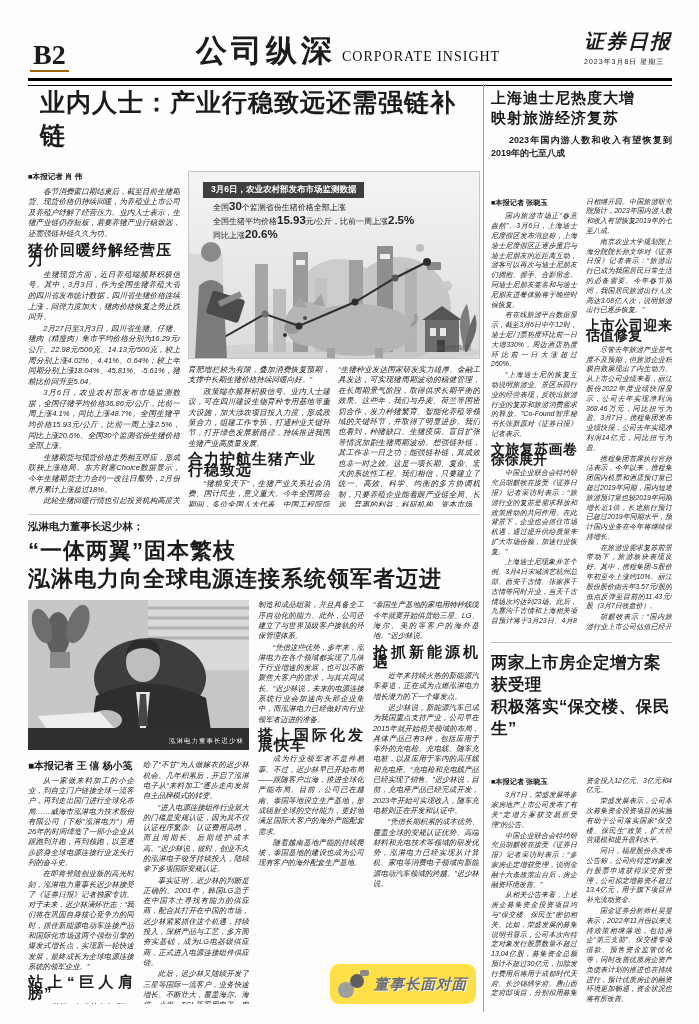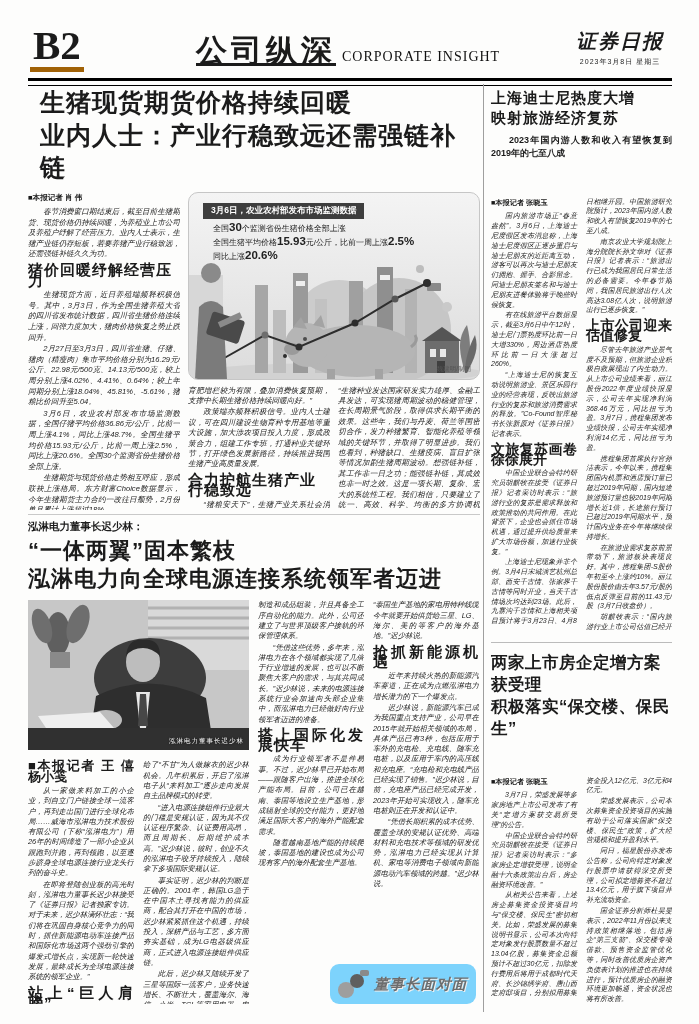--- a/index.html
+++ b/index.html
@@ -1,40 +1,40 @@
 <!DOCTYPE html>
 <html><head>
 <meta charset="utf-8">
 <style>
   html,body{margin:0;padding:0;background:#9a9a9a;}
   .page{position:relative;width:699px;height:1024px;background:#fdfdfc;margin:0 auto;
         font-family:"Liberation Sans",sans-serif;color:#1b1b1b;overflow:hidden;}
   
   .mast{position:absolute;left:28px;top:22px;width:644px;height:54px;}
   .pageno{position:absolute;left:2px;bottom:4px;font-family:"Liberation Serif",serif;
-          font-weight:bold;font-size:41px;border-bottom:5px solid #a16207;line-height:1;padding:0 3px 1px;}
+          font-weight:bold;font-size:28px;border-bottom:2px solid #a16207;line-height:1;padding:0 3px 1px;}
   .sec{position:absolute;left:168px;top:8px;white-space:nowrap;}
-  .sec-cn{font-size:31px;font-weight:900;letter-spacing:4px;text-decoration:underline;}
+  .sec-cn{font-size:31px;font-weight:900;letter-spacing:4px;}
   .sec-en{font-family:"Liberation Serif",serif;font-size:14px;letter-spacing:1px;color:#111;margin-left:6px;}
-  .logo{position:absolute;right:8px;top:6px;text-align:center;}
+  .logo{position:absolute;right:0;top:6px;text-align:left;}
   .logo-cn{font-family:"Liberation Serif",serif;font-style:italic;font-weight:900;font-size:20px;letter-spacing:2px;}
   .logo-date{font-size:7px;color:#222;margin-top:2px;letter-spacing:1px;}
   .mrule{position:absolute;left:28px;top:78px;width:644px;height:4px;
          border-top:3px solid #000;border-bottom:1px solid #000;}
   
   .p{text-indent:2em;margin:0 0 1px;text-align:justify;font-style:italic;}
   .byline{font-weight:bold;margin:1px 0 4px;}
   .sub{font-weight:bold;font-size:15px;margin:5px 0 4px;letter-spacing:1px;}
   
   .pig{position:absolute;left:28px;top:86px;width:452px;height:424px;overflow:hidden;}
   .pig-h{font-size:25px;font-weight:900;line-height:1.3;letter-spacing:1px;padding-left:12px;}
-  .pig-body{display:flex;margin-top:8px;}
+  .pig-body{display:flex;margin-top:20px;}
   .pig-c1{width:152px;font-size:7.6px;line-height:10.6px;height:336px;overflow:hidden;flex:none;}
   .pig-right{width:292px;margin-left:8px;flex:none;}
-  .info{position:relative;height:186px;border:1px solid #c6c6c6;border-radius:10px;
+  .info{position:relative;height:186px;border:1px solid #c6c6c6;border-radius:0;
         background:linear-gradient(#f4f4f4,#dcdcdc);overflow:hidden;}
   .info-badge{position:absolute;left:14px;top:10px;background:#3e3e3e;color:#fff;
               font-size:8.5px;font-weight:bold;padding:2px 8px;}
   .info-stats{position:absolute;left:24px;top:28px;font-size:8px;line-height:13px;color:#222;z-index:3;}
   .big{font-weight:900;font-size:11.5px;}
   .info-credit{position:absolute;right:8px;bottom:5px;font-size:6.5px;color:#555;z-index:3;}
   .info svg{position:absolute;left:0;bottom:0;}
   .pig-cols{display:flex;margin-top:6px;}
   .pig-c2,.pig-c3{width:142px;font-size:7.6px;line-height:10.4px;height:142px;overflow:hidden;flex:none;}
   .pig-c3{margin-left:8px;}
@@ -42,21 +42,21 @@
   
   .hl{position:absolute;left:28px;top:520px;width:452px;height:492px;overflow:hidden;}
   .hl-kicker{font-size:10.5px;font-weight:bold;margin-bottom:3px;}
   .hl-h{font-size:22px;font-weight:900;line-height:1.28;letter-spacing:1px;}
   .hl-body{position:relative;margin-top:7px;display:flex;gap:9px;height:404px;}
   .hl-col{width:106px;flex:none;font-size:7.4px;line-height:10.3px;overflow:hidden;text-align:justify;}
   .hl-pad{padding-top:160px;}
   .photo{position:absolute;left:0;top:0;width:221px;height:150px;background:#cfcfcf;overflow:hidden;}
   .photo-cap{position:absolute;right:5px;bottom:4px;color:#fff;font-size:6.5px;letter-spacing:1px;
              text-shadow:0 0 2px #000;z-index:2;}
-  .stamp{position:absolute;left:302px;bottom:0;width:146px;height:40px;background:#7dd3fc;
+  .stamp{position:absolute;left:302px;bottom:0;width:146px;height:40px;background:#fde047;
          border-radius:9px;display:flex;align-items:center;padding:0 6px;box-sizing:border-box;z-index:4;}
   .stamp-label{font-weight:900;font-style:italic;font-size:14.5px;color:#6d6d6d;letter-spacing:1px;
                text-shadow:1px 1px 0 #efefef;white-space:nowrap;}
   
   .vdiv{position:absolute;left:483px;top:84px;height:928px;width:1px;background:#9f9f9f;}
   .rcol{position:absolute;left:491px;top:88px;width:181px;}
   .dis-h{font-size:15px;font-weight:900;line-height:1.32;letter-spacing:1px;}
   .r-sub{font-weight:bold;font-size:9px;line-height:1.5;margin:6px 0 8px;text-indent:2em;text-align:justify;}
   .r-body{column-count:2;column-gap:9px;font-size:7px;line-height:9.8px;text-align:justify;overflow:hidden;margin-top:36px;}
   .dis-body{height:436px;}
@@ -79,21 +79,20 @@
       <span class="sec-cn">公司纵深</span><span class="sec-en">CORPORATE INSIGHT</span>
     </div>
     <div class="logo">
       <div class="logo-cn">证券日报</div>
       <div class="logo-date">2023年3月8日 星期三</div>
     </div>
   </div>
   <div class="mrule"></div>
 
   <div class="pig">
-    <div class="pig-h">生猪现货期货价格持续回暖</div>
     <div class="pig-h">业内人士：产业行稳致远还需强链补链</div>
     <div class="pig-body">
       <div class="pig-c1">
         <div class="byline">■本报记者 肖 伟</div>
         <p class="p">春节消费窗口期结束后，截至目前生猪期货、现货价格仍持续回暖，为养殖业上市公司及养殖户纾解了经营压力。业内人士表示，生猪产业链仍存短板，若要养猪产业行稳致远，还需强链补链久久为功。</p>
         <div class="sub">猪价回暖纾解经营压力</div>
         <p class="p">生猪现货方面，近日养殖端频释积极信号。其中，3月3日，作为全国生猪养殖大省的四川省发布统计数据，四川省生猪价格连续上涨，回弹力度加大，猪肉价格恢复之势止跌回升。</p>
         <p class="p">2月27日至3月3日，四川省生猪、仔猪、猪肉（精瘦肉）集市平均价格分别为16.29元/公斤、22.98元/500克、14.13元/500克，较上周分别上涨4.02%、4.41%、0.64%；较上年同期分别上涨18.04%、45.81%、-5.61%，猪粮比价回升至5.04。</p>
         <p class="p">3月6日，农业农村部发布市场监测数据，全国仔猪平均价格36.86元/公斤，比前一周上涨4.1%，同比上涨48.7%。全国生猪平均价格15.93元/公斤，比前一周上涨2.5%，同比上涨20.6%。全国30个监测省份生猪价格全部上涨。</p>
         <p class="p">生猪期货与现货价格走势相互呼应，形成联袂上涨格局。东方财富Choice数据显示，今年生猪期货主力合约一改往日颓势，2月份单月累计上涨超过18%。</p>
@@ -210,21 +209,21 @@
             <ellipse cx="115" cy="62" rx="17" ry="20" fill="#bdbdbd"></ellipse>
             <path d="M98,56 Q100,38 115,40 Q132,38 132,56 Q124,48 115,48 Q104,48 98,56 Z" fill="#2a2a2a"></path>
             <ellipse cx="78" cy="120" rx="16" ry="10" fill="#bdbdbd"></ellipse>
           </g>
           <rect x="0" y="128" width="221" height="22" fill="#303030"></rect>
           <polygon points="18,128 86,128 72,112 10,116" fill="#efefef"></polygon>
         </svg>
         <div class="photo-cap">泓淋电力董事长迟少林</div>
       </div>
       <div class="hl-col hl-pad">
-        <div class="byline" style="font-size:13px">■本报记者 王 僖 杨小笺</div>
+        <div class="byline" style="font-size:10px">■本报记者 王 僖 杨小笺</div>
         <p class="p">从一家做来料加工的小企业，到自立门户链接全球一流客户，再到走出国门进行全球化布局……威海市泓淋电力技术股份有限公司（下称“泓淋电力”）用26年的时间缔造了一部小企业从跟跑到并跑，再到领跑，以至逐步跻身全球电源连接行业龙头行列的奋斗史。</p>
         <p class="p">在即将登陆创业板的高光时刻，泓淋电力董事长迟少林接受了《证券日报》记者独家专访。对于未来，迟少林满怀壮志：“我们将在巩固自身核心竞争力的同时，抓住新能源电动车连接产品和国际化市场这两个强劲引擎的爆发式增长点，实现新一轮快速发展，最终成长为全球电源连接系统的领军企业。”</p>
         <div class="sub">站上“巨人肩膀”</div>
         <p class="p">20世纪90年代的山东威海，因为与韩国隔海相望，成为大量韩资电子企业争相进驻的地方，威海的电子配套产业也得以迅速发展壮大。彼时已在当地一家电子线缆厂工作了几年的迟少林，敏锐地预见到了行业机遇。</p>
 
       </div>
       <div class="hl-col hl-pad">
         <p class="p" style="text-indent:0">给了“不甘”为人做嫁衣的迟少林机会。几年积累后，开启了泓淋电子从“来料加工”逐步走向发展自主品牌模式的转变。</p>
         <p class="p">“进入电源连接组件行业最大的门槛是安规认证，因为其不仅认证程序繁杂、认证费用高昂，而且周期长、后期维护成本高。”迟少林说，彼时，创业不久的泓淋电子咬牙持续投入，陆续拿下多项国际安规认证。</p>
         <p class="p">事实证明，迟少林的判断是正确的。2001年，韩国LG急于在中国本土寻找有能力的供应商，配合其打开在中国的市场，迟少林紧紧抓住这个机遇，持续投入，深耕产品与工艺，多方面夯实基础，成为LG电器级供应商，正式进入电源连接组件供应链。</p>

